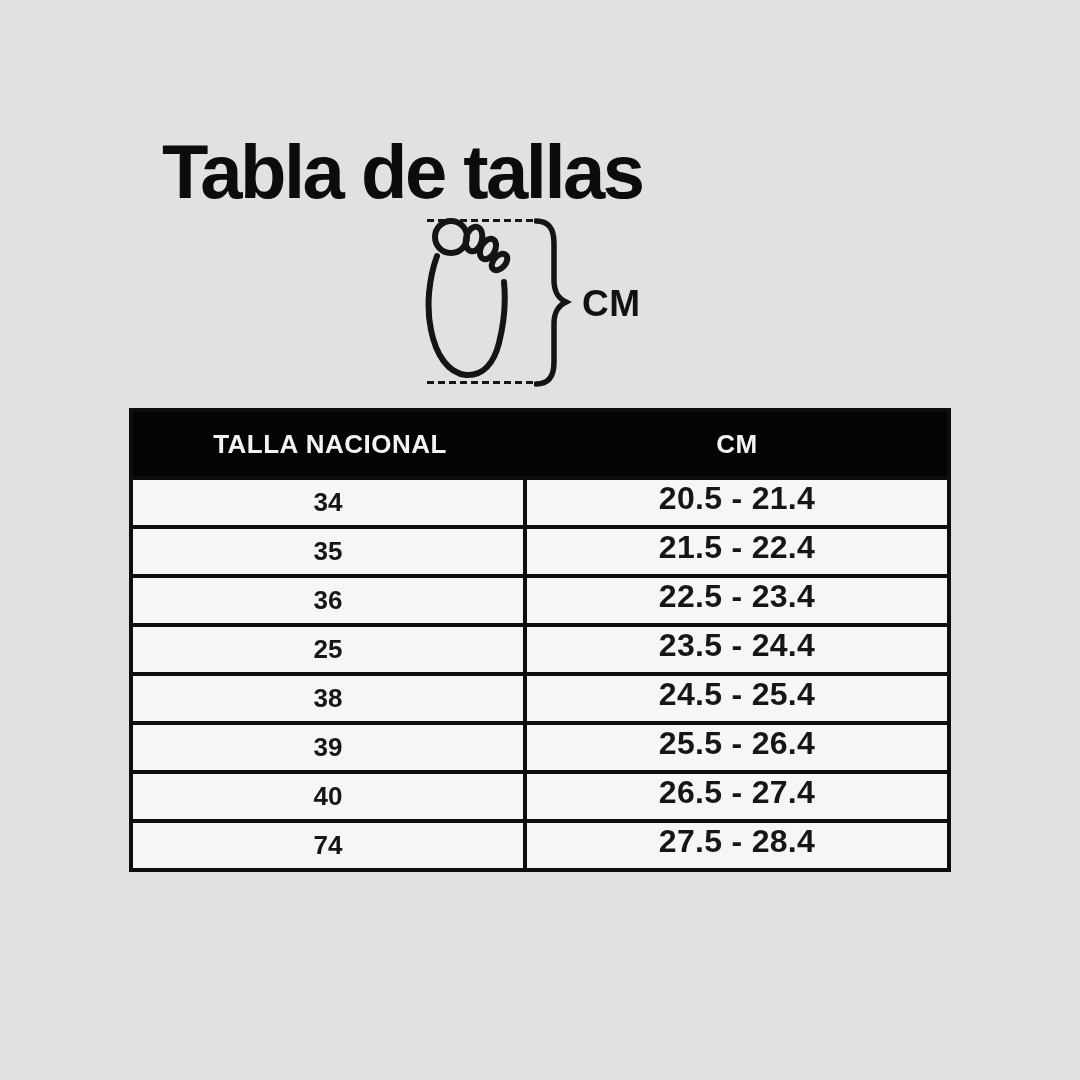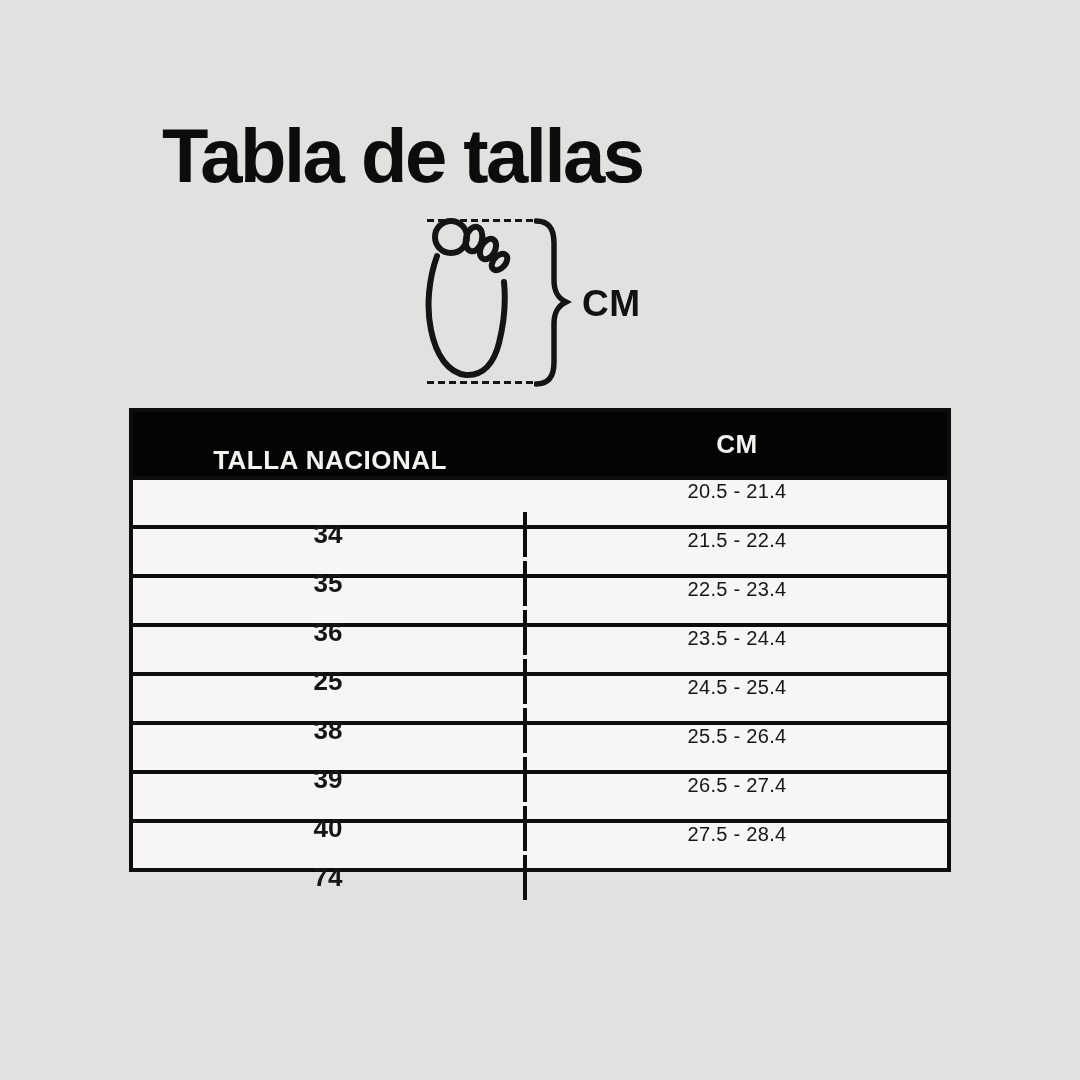--- a/index.html
+++ b/index.html
@@ -12,21 +12,21 @@
   .stage {
     position: relative;
     width: 1080px; height: 1080px;
     background: #e1e1df;
     overflow: hidden;
   }
 
   
   .page-title {
     position: absolute;
-    left: 162px; top: 112px;
+    left: 162px; top: 128px;
     margin: 0;
     font-size: 76px;
     font-weight: 700;
     letter-spacing: -2.5px;
     color: #0c0c0c;
     white-space: nowrap;
   }
 
   
   .diagram { position: absolute; left: 0; top: 0; }
@@ -64,21 +64,21 @@
     background: #040404;
     color: #f5f3f0;
     align-items: center;
   }
   .table-header .th {
     font-size: 26px;
     font-weight: 700;
     letter-spacing: 0.5px;
     text-align: center;
   }
-  .col-talla { width: 394px; flex: none; margin-top: 32px; }
+  .col-talla { width: 394px; flex: none; }
   .col-cm { flex: 1; }
   .table-row {
     display: flex;
     height: 45px;
     background: #f7f6f4;
     border-top: 4px solid #0d0d0d;
     align-items: flex-start;
   }
   .table-row .td {
     text-align: center;
@@ -86,22 +86,22 @@
   }
   .table-row .td.col-talla {
     font-size: 26px;
     font-weight: 700;
     border-right: 4px solid #0d0d0d;
     box-sizing: border-box;
     height: 100%;
     display: flex; align-items: center; justify-content: center;
   }
   .table-row .td.col-cm {
-    font-size: 20px;
-    font-weight: 400;
+    font-size: 32px;
+    font-weight: 700;
     letter-spacing: 0.3px;
   }
 </style>
 </head>
 <body>
 
 <div class="stage">
 
   <h1 class="page-title">Tabla de tallas</h1>
 

